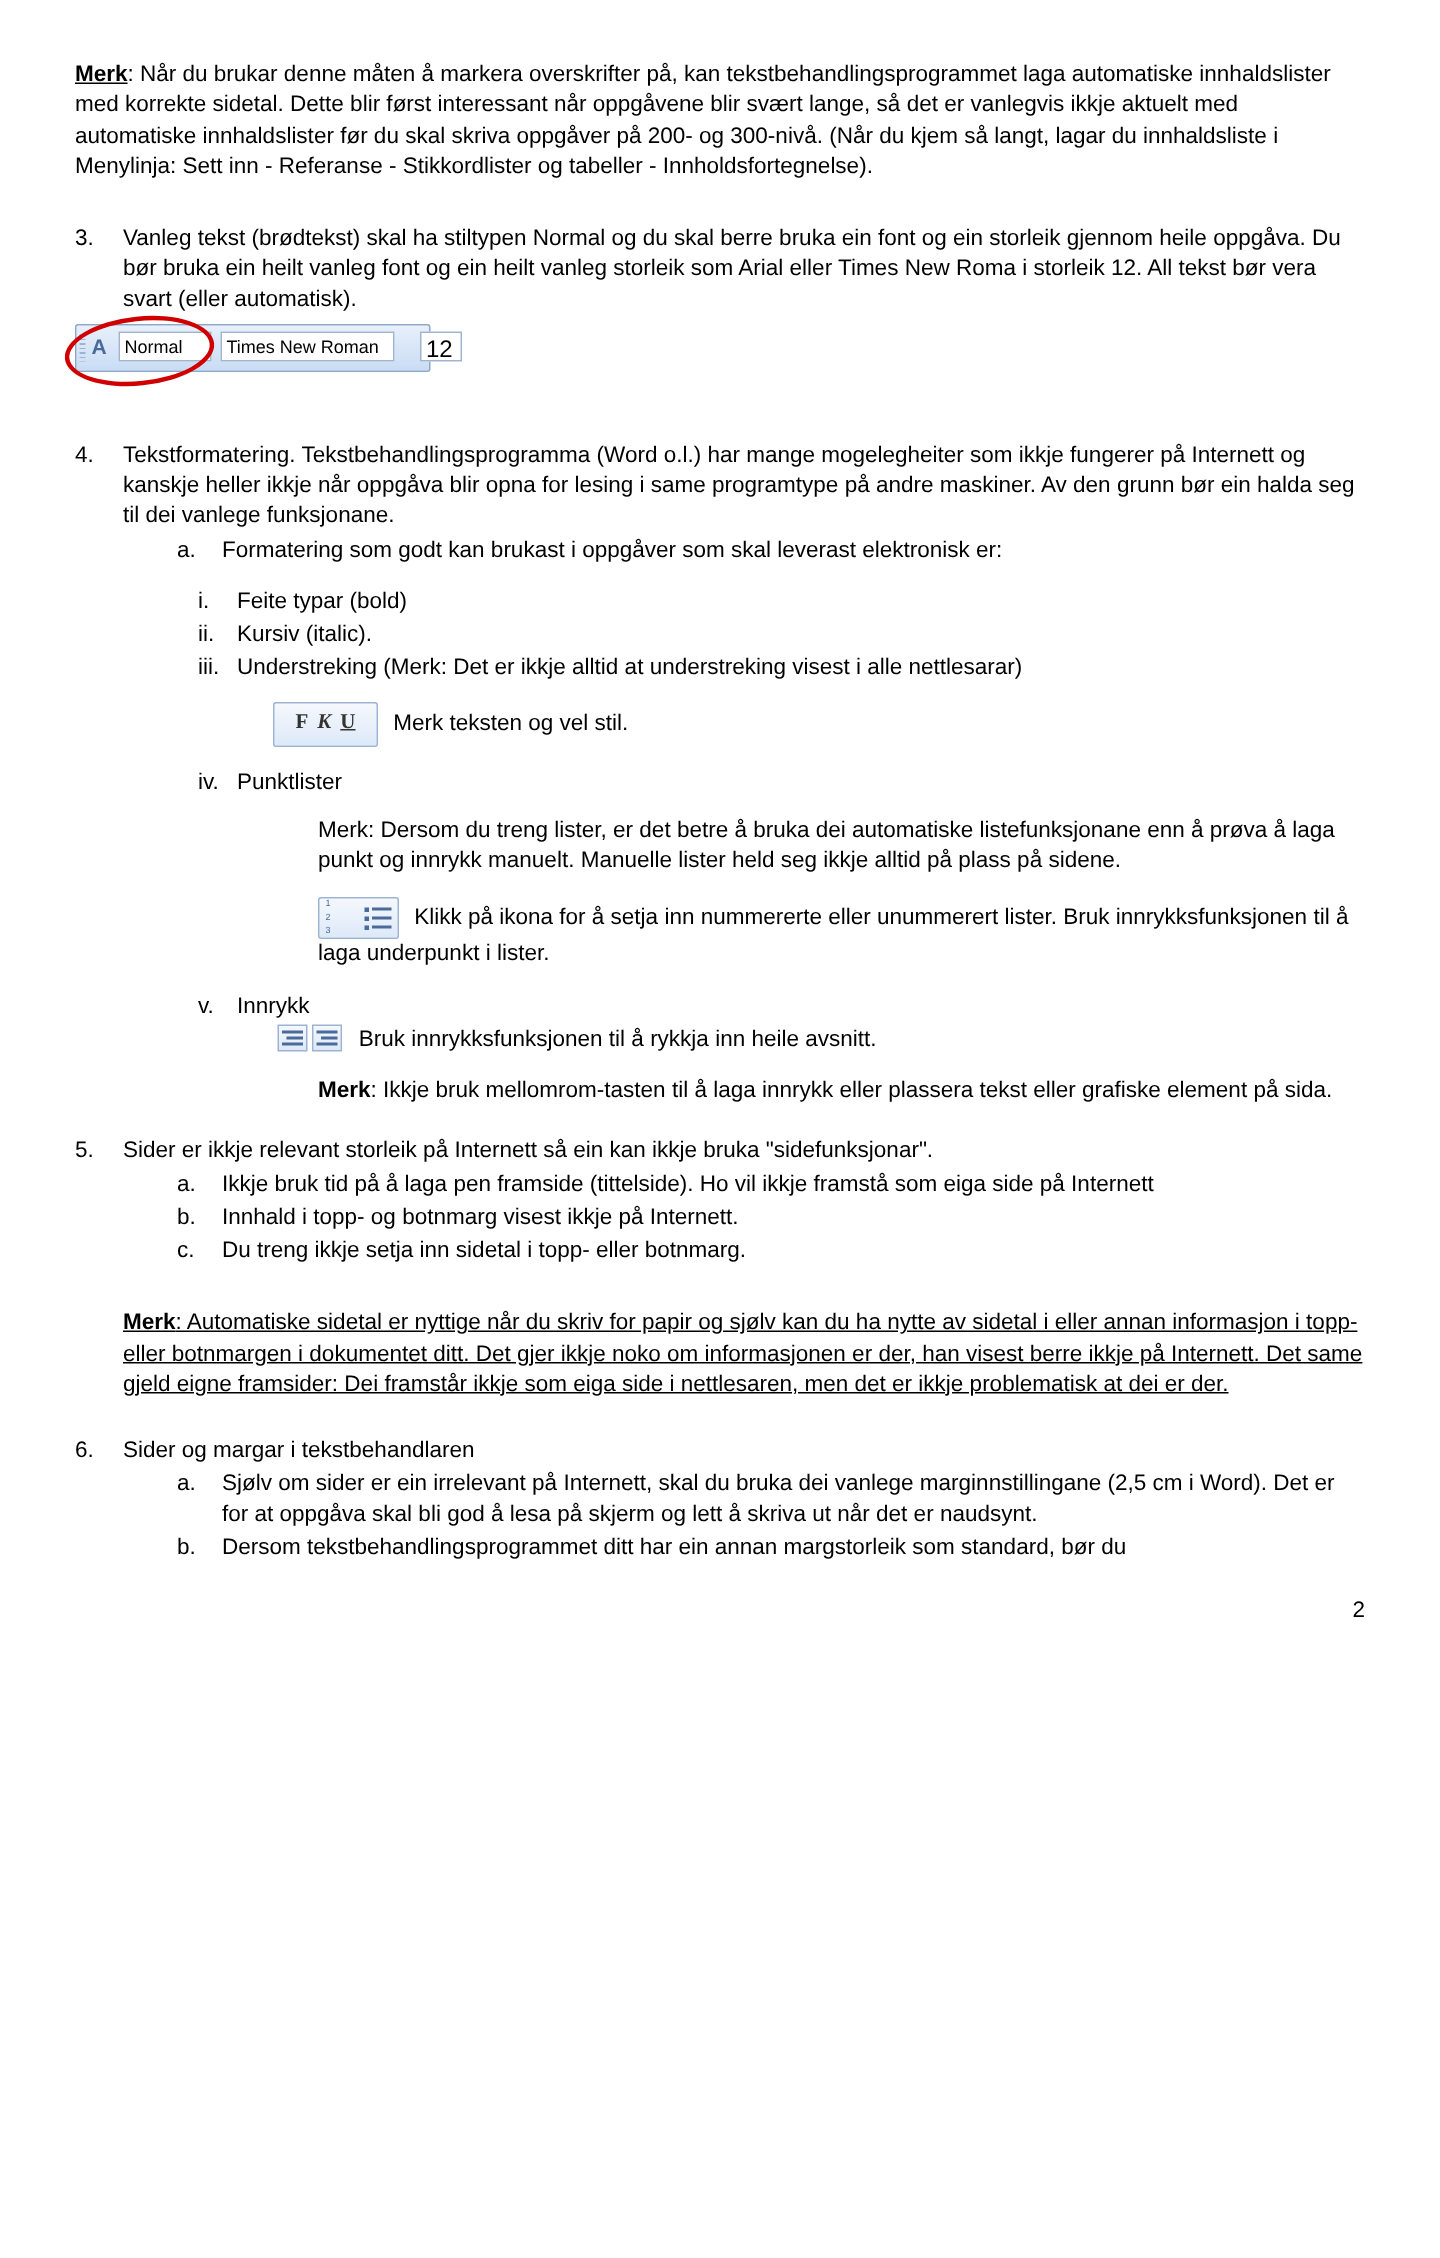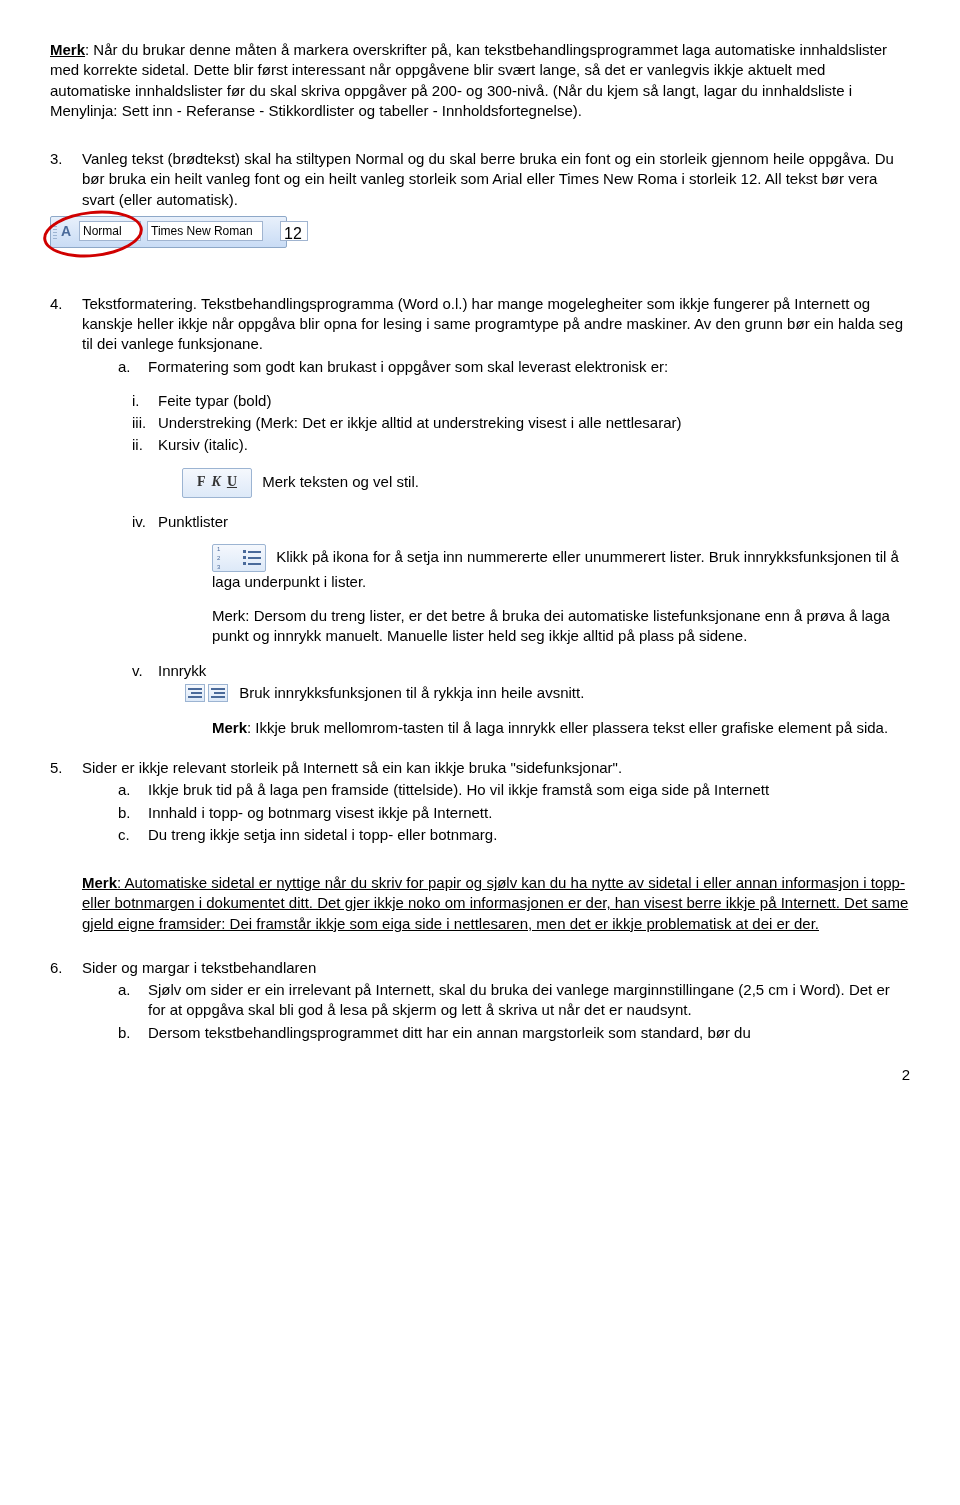--- a/index.html
+++ b/index.html
@@ -180,26 +180,26 @@
     </div>
 
     <div style="height:10px"></div>
 
     <div class="indent-b">
       <div class="sub-item indent-i">
         <div class="marker" style="width:26px">i.</div>
         <div>Feite typar (bold)</div>
       </div>
       <div class="sub-item indent-i">
+        <div class="marker" style="width:26px">ii.</div>
+        <div>Kursiv (italic).</div>
+      </div>
+      <div class="sub-item indent-i">
         <div class="marker" style="width:26px">iii.</div>
         <div>Understreking (Merk: Det er ikkje alltid at understreking visest  i alle nettlesarar)</div>
-      </div>
-      <div class="sub-item indent-i">
-        <div class="marker" style="width:26px">ii.</div>
-        <div>Kursiv (italic).</div>
       </div>
     </div>
 
     <div style="height:10px"></div>
 
     
     <div style="margin-left:100px; margin-bottom:14px;">
       <span class="mini-toolbar">
         <span>F</span>
         <span style="font-style:italic">K</span>
@@ -209,20 +209,22 @@
 
     <div class="indent-b">
       <div class="sub-item indent-i">
         <div class="marker" style="width:26px">iv.</div>
         <div>Punktlister</div>
       </div>
     </div>
 
     <div style="height:10px"></div>
 
+    <div class="para-block">Merk: Dersom du treng lister, er det betre å bruka dei automatiske listefunksjonane enn å prøva å laga punkt og innrykk manuelt. Manuelle lister held seg ikkje alltid på plass på sidene.</div>
+
     <div class="para-block">
       <span class="list-toolbar">
         <span class="list-icon">
           <span class="row">
               <span class="num">1</span>
               <span class="bar"></span>
             </span>
           <span class="row">
               <span class="num">2</span>
               <span class="bar"></span>
@@ -241,22 +243,20 @@
               <span class="dot"></span>
               <span class="bar"></span>
             </span>
           <span class="row">
               <span class="dot"></span>
               <span class="bar"></span>
             </span>
         </span>
       </span><span> Klikk på ikona for å setja inn nummererte eller unummerert lister. Bruk innrykksfunksjonen til å laga underpunkt i lister.</span>
     </div>
-
-    <div class="para-block">Merk: Dersom du treng lister, er det betre å bruka dei automatiske listefunksjonane enn å prøva å laga punkt og innrykk manuelt. Manuelle lister held seg ikkje alltid på plass på sidene.</div>
 
     <div class="indent-b">
       <div class="sub-item indent-i">
         <div class="marker" style="width:26px">v.</div>
         <div>Innrykk</div>
       </div>
     </div>
 
     <div style="margin-left:76px; margin-bottom:14px;padding-left:27px;">
       <span class="indent-toolbar">

